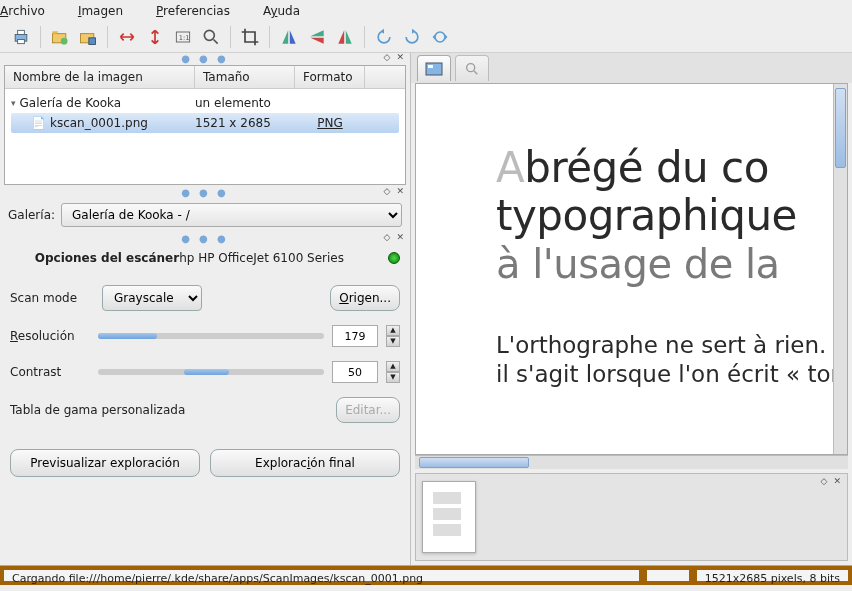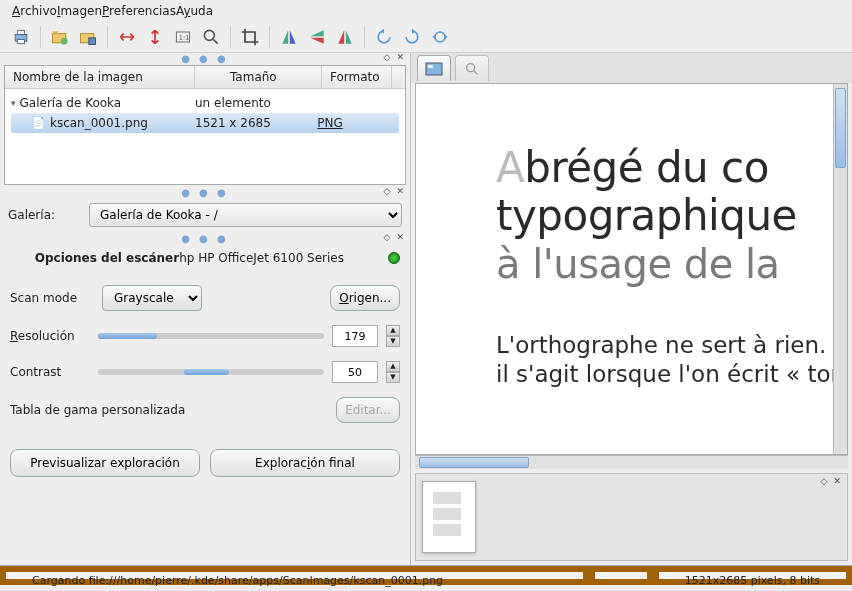--- a/index.html
+++ b/index.html
@@ -1,44 +1,44 @@
 <!DOCTYPE html>
 <html><head>
 <meta charset="utf-8">
 <style>
   * { box-sizing: border-box; margin: 0; padding: 0; font-family: "DejaVu Sans", Arial, sans-serif; }
   body { width: 852px; height: 591px; background: #eeeeee; font-size: 12px; color: #222; overflow: hidden; }
-  .menubar { display: flex; gap: 0; padding: 4px 12px; }
+  .menubar { display: flex; gap: 33px; padding: 4px 0; }
   .menubar span { cursor: pointer; }
   .menubar span u { text-decoration: underline; }
   .toolbar { display: flex; gap: 6px; padding: 4px 10px; align-items: center; border-bottom: 1px solid #d0d0d0; }
   .toolbar .sep { width: 1px; height: 22px; background: #cccccc; margin: 0 2px; }
   .ticon { width: 22px; height: 22px; display: flex; align-items: center; justify-content: center; cursor: pointer; }
   .ticon svg { width: 20px; height: 20px; }
   .main { display: flex; height: 512px; }
   .leftcol { width: 410px; display: flex; flex-direction: column; }
   .rightcol { flex: 1; display: flex; flex-direction: column; border-left: 1px solid #c0c0c0; }
   .panel-handle { display: flex; justify-content: center; align-items: center; height: 10px; position: relative; }
   .panel-handle .dots { color: #7aa8d8; font-size: 10px; letter-spacing: 3px; }
   .panel-handle .ctrls { position: absolute; right: 6px; top: -1px; font-size: 9px; color: #555; display: flex; gap: 6px; }
   .tree-panel { border: 1px solid #aaa; background: #fff; margin: 2px 4px; height: 120px; display: flex; flex-direction: column; }
   .tree-head { display: flex; background: linear-gradient(#f7f7f7,#e6e6e6); border-bottom: 1px solid #ccc; font-size: 12px; }
   .tree-head div { padding: 4px 8px; border-right: 1px solid #ccc; }
   .tree-head .c1 { width: 190px; }
-  .tree-head .c2 { width: 100px; margin-left: 27px; }
+  .tree-head .c2 { width: 100px; }
   .tree-head .c3 { width: 70px; }
   .tree-body { flex: 1; padding: 4px 6px; }
   .tree-row { display: flex; align-items: center; height: 20px; }
   .tree-row .c1 { width: 184px; display: flex; align-items: center; gap: 4px; }
   .tree-row .c2 { width: 100px; }
   .tree-row .c3 { width: 70px; text-align: center; text-decoration: underline; }
   .sel { background: linear-gradient(#dce9f8,#b7d2f0); border-radius: 2px; }
   .indent { width: 16px; }
   .gallery-row { display: flex; align-items: center; padding: 6px 8px; gap: 6px; }
-  .gallery-row select { flex: 1; height: 24px; border: 1px solid #aaa; border-radius: 3px; background: linear-gradient(#fafafa,#e4e4e4); font-size: 12px; padding: 0 6px; margin-left: 28px; }
+  .gallery-row select { flex: 1; height: 24px; border: 1px solid #aaa; border-radius: 3px; background: linear-gradient(#fafafa,#e4e4e4); font-size: 12px; padding: 0 6px; }
   .scanner-panel { padding: 8px 10px; }
   .scanner-title { display: flex; align-items: center; justify-content: flex-end; margin-bottom: 20px; gap: 44px; }
   .scanner-title .led { width: 12px; height: 12px; border-radius: 50%; background: radial-gradient(#4bdc4b,#0a7a0a); border: 1px solid #0a5a0a; }
   .form-row { display: flex; align-items: center; margin: 10px 0; gap: 12px; }
   .form-row .lbl { width: 80px; }
   select.dd, button.btn, input.txt { height: 26px; border: 1px solid #9aa; border-radius: 4px; background: linear-gradient(#fafafa,#e0e0e0); font-size: 12px; padding: 0 8px; }
   select.dd { width: 100px; padding-left: 7px; }
   button.btn { cursor: pointer; border-radius: 8px; }
   button.btn:disabled { color: #aaa; }
   .slider-row { display: flex; align-items: center; gap: 8px; margin: 14px 0; }
@@ -61,21 +61,21 @@
   .preview .page .body { margin-top: 44px; font-size: 23px; line-height: 1.3; }
   .sbar-v { position: absolute; right: 0; top: 0; bottom: 0; width: 14px; background: #e0e0e0; border-left: 1px solid #bbb; }
   .sbar-v .thumb { position: absolute; left: 1px; right: 1px; background: linear-gradient(#d0dff2,#9cbde4); border: 1px solid #7ea4cc; border-radius: 2px; }
   .sbar-h { height: 14px; background: #e0e0e0; border-top: 1px solid #bbb; position: relative; margin: 0 4px; }
   .sbar-h .thumb { position: absolute; top: 1px; bottom: 1px; background: linear-gradient(#d0dff2,#9cbde4); border: 1px solid #7ea4cc; border-radius: 2px; }
   .thumb-strip { height: 88px; background: #e4e4e4; margin: 4px; border: 1px solid #bbb; position: relative; display: flex; align-items: center; padding: 6px; }
   .thumb-strip .ctrls { position: absolute; right: 6px; top: 2px; font-size: 9px; color: #555; display: flex; gap: 6px; }
   .thumbimg { width: 54px; height: 72px; background: #fff; border: 1px solid #aaa; box-shadow: 0 1px 3px rgba(0,0,0,.2); position: relative; }
   .thumbimg::after { content: ""; position: absolute; left: 10px; top: 10px; width: 28px; height: 12px; background: #ddd; box-shadow: 0 16px 0 #ddd, 0 32px 0 #ddd; }
   .statusbar { display: flex; height: 20px; border-top: 1px solid #aaa; font-size: 11px; }
-  .statusbar .cell { border: 6px solid #a16207; padding: 2px 26px; background: #f4f4f4; }
+  .statusbar .cell { border: 4px solid #a16207; padding: 2px 8px; background: #f4f4f4; }
   .statusbar .grow { flex: 1; }
 </style>
 </head>
 <body>
 
 <div class="menubar">
   <span><u>A</u>rchivo</span>
   <span><u>I</u>magen</span>
   <span><u>P</u>referencias</span>
   <span>A<u>y</u>uda</span>

